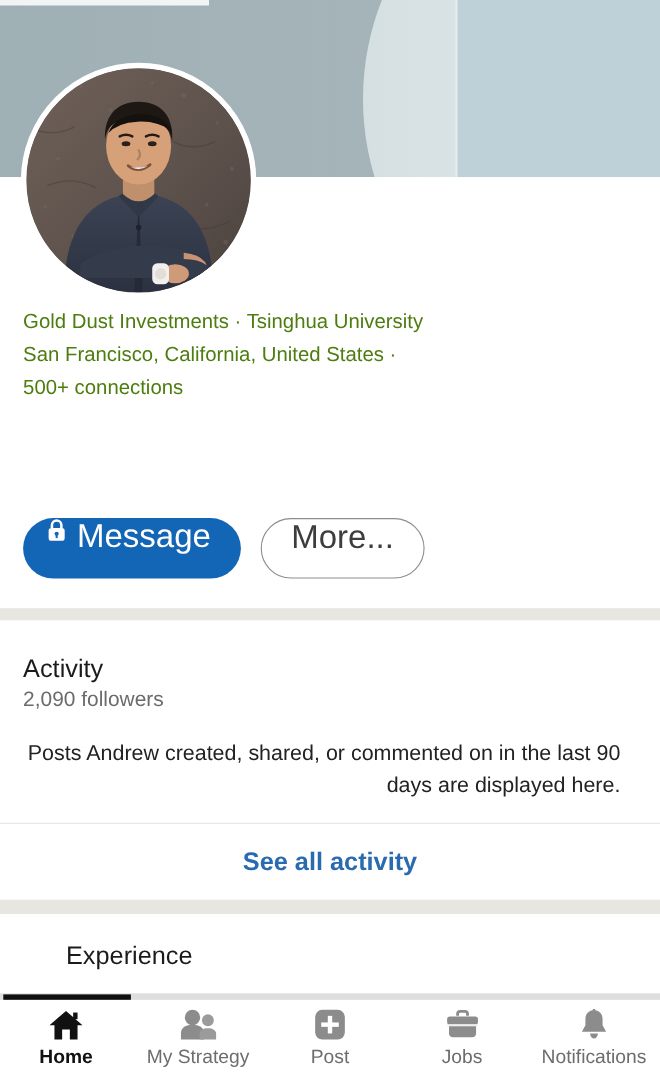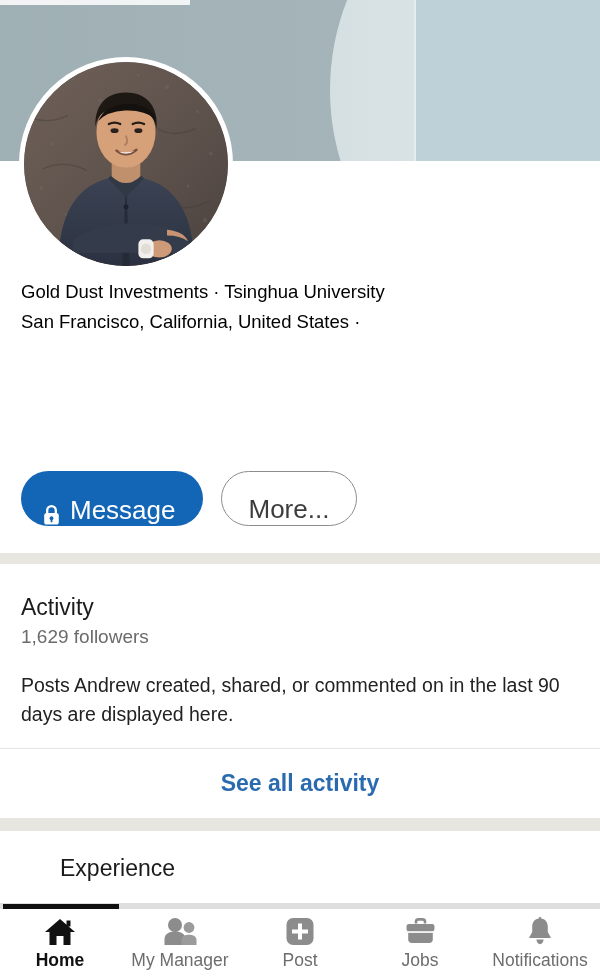--- a/index.html
+++ b/index.html
@@ -124,39 +124,39 @@
     line-height: 34px;
   }
   .headline {
     font-size: 21px;
     color: #1b1b1b;
     line-height: 29px;
     margin-bottom: 3px;
   }
   .subline {
     font-size: 18.5px;
-    color: #000000;
+    color: #4d7c0f;
     line-height: 30px;
   }
 
   .action-row {
     position: absolute;
     left: 21px;
     top: 310px;
     display: flex;
     align-items: center;
     gap: 18px;
   }
   .btn {
     display: inline-flex;
-    align-items: flex-end;
+    align-items: flex-start;
     justify-content: center;
     border-radius: 28px;
     height: 55px;
-    font-size: 26px;
+    font-size: 30px;
     cursor: pointer;
     white-space: nowrap;
   }
   .btn-primary {
     background: #1365b5;
     color: #ffffff;
     padding: 0 27px 0 21px;
     gap: 9px;
     border: none;
     font-weight: 500;
@@ -206,20 +206,21 @@
     line-height: 26px;
   }
   .activity-empty {
     position: absolute;
     left: 21px;
     top: 107px;
     right: 36px;
     font-size: 19.5px;
     color: #222222;
     line-height: 29px;
+    text-align: right;
   }
   .activity-hairline {
     position: absolute;
     left: 0;
     top: 184px;
     width: 600px;
     height: 1px;
     background: #e6e6e6;
   }
   .see-all {
@@ -396,20 +397,21 @@
 
           <rect x="120" y="186" width="16" height="20" rx="5" fill="#f2f0ee"></rect>
           <circle cx="128" cy="196" r="5.5" fill="#e2ddd6"></circle>
         </g>
       </svg>
     </div>
 
     <div class="identity">
       <div class="subline">Gold Dust Investments · Tsinghua University</div>
       <div class="subline">San Francisco, California, United States ·</div>
+      <div class="subline">500+ connections</div>
     </div>
 
     <div class="action-row">
       <div class="btn btn-primary">
         <svg class="lock" viewBox="0 0 19 22" xmlns="http://www.w3.org/2000/svg">
           <path d="M5.2 9.2V6.4a4.3 4.3 0 0 1 8.6 0v2.8" fill="none" stroke="#ffffff" stroke-width="2.3"></path>
           <rect x="2.2" y="9" width="14.6" height="11.6" rx="2.6" fill="#ffffff"></rect>
           <circle cx="9.5" cy="14.2" r="1.9" fill="#1365b5"></circle>
           <rect x="8.6" y="14.2" width="1.8" height="4" fill="#1365b5"></rect>
         </svg>
@@ -418,21 +420,21 @@
       <div class="btn btn-secondary">
         <span>More...</span>
       </div>
     </div>
   </div>
 
   <div class="band band-1"></div>
 
   <div class="activity-card">
     <div class="activity-title">Activity</div>
-    <div class="activity-followers">1,629 followers</div>
+    <div class="activity-followers">2,090 followers</div>
     <div class="activity-empty">Posts Andrew created, shared, or commented on in the last 90 days are displayed here.</div>
     <div class="activity-hairline"></div>
     <div class="see-all">
       <span>See all activity</span>
     </div>
   </div>
 
   <div class="band band-2"></div>
 
   <div class="experience-card">
@@ -456,21 +458,21 @@
 
     <div class="nav-item">
       <span class="nav-icon">
         <svg width="34" height="29" viewBox="0 0 34 29" xmlns="http://www.w3.org/2000/svg">
           <circle cx="12" cy="8" r="7" fill="#8c8c8c"></circle>
           <path d="M1.5 28 V22 C1.5 17 6 14.5 12 14.5 S22.5 17 22.5 22 V28 Z" fill="#8c8c8c"></path>
           <circle cx="26" cy="10.5" r="5.4" fill="#9b9b9b"></circle>
           <path d="M18.5 28 V23 C18.5 19.5 21.8 17.8 26 17.8 S33.5 19.5 33.5 23 V28 Z" fill="#9b9b9b"></path>
         </svg>
       </span>
-      <span class="nav-label">My Manager</span>
+      <span class="nav-label">My Strategy</span>
     </div>
 
     <div class="nav-item">
       <span class="nav-icon">
         <svg width="30" height="29" viewBox="0 0 30 29" xmlns="http://www.w3.org/2000/svg">
           <rect x="1.5" y="1" width="27" height="27" rx="6.5" fill="#8c8c8c"></rect>
           <rect x="13" y="6.5" width="4" height="16" fill="#ffffff"></rect>
           <rect x="7" y="12.5" width="16" height="4" fill="#ffffff"></rect>
         </svg>
       </span>

